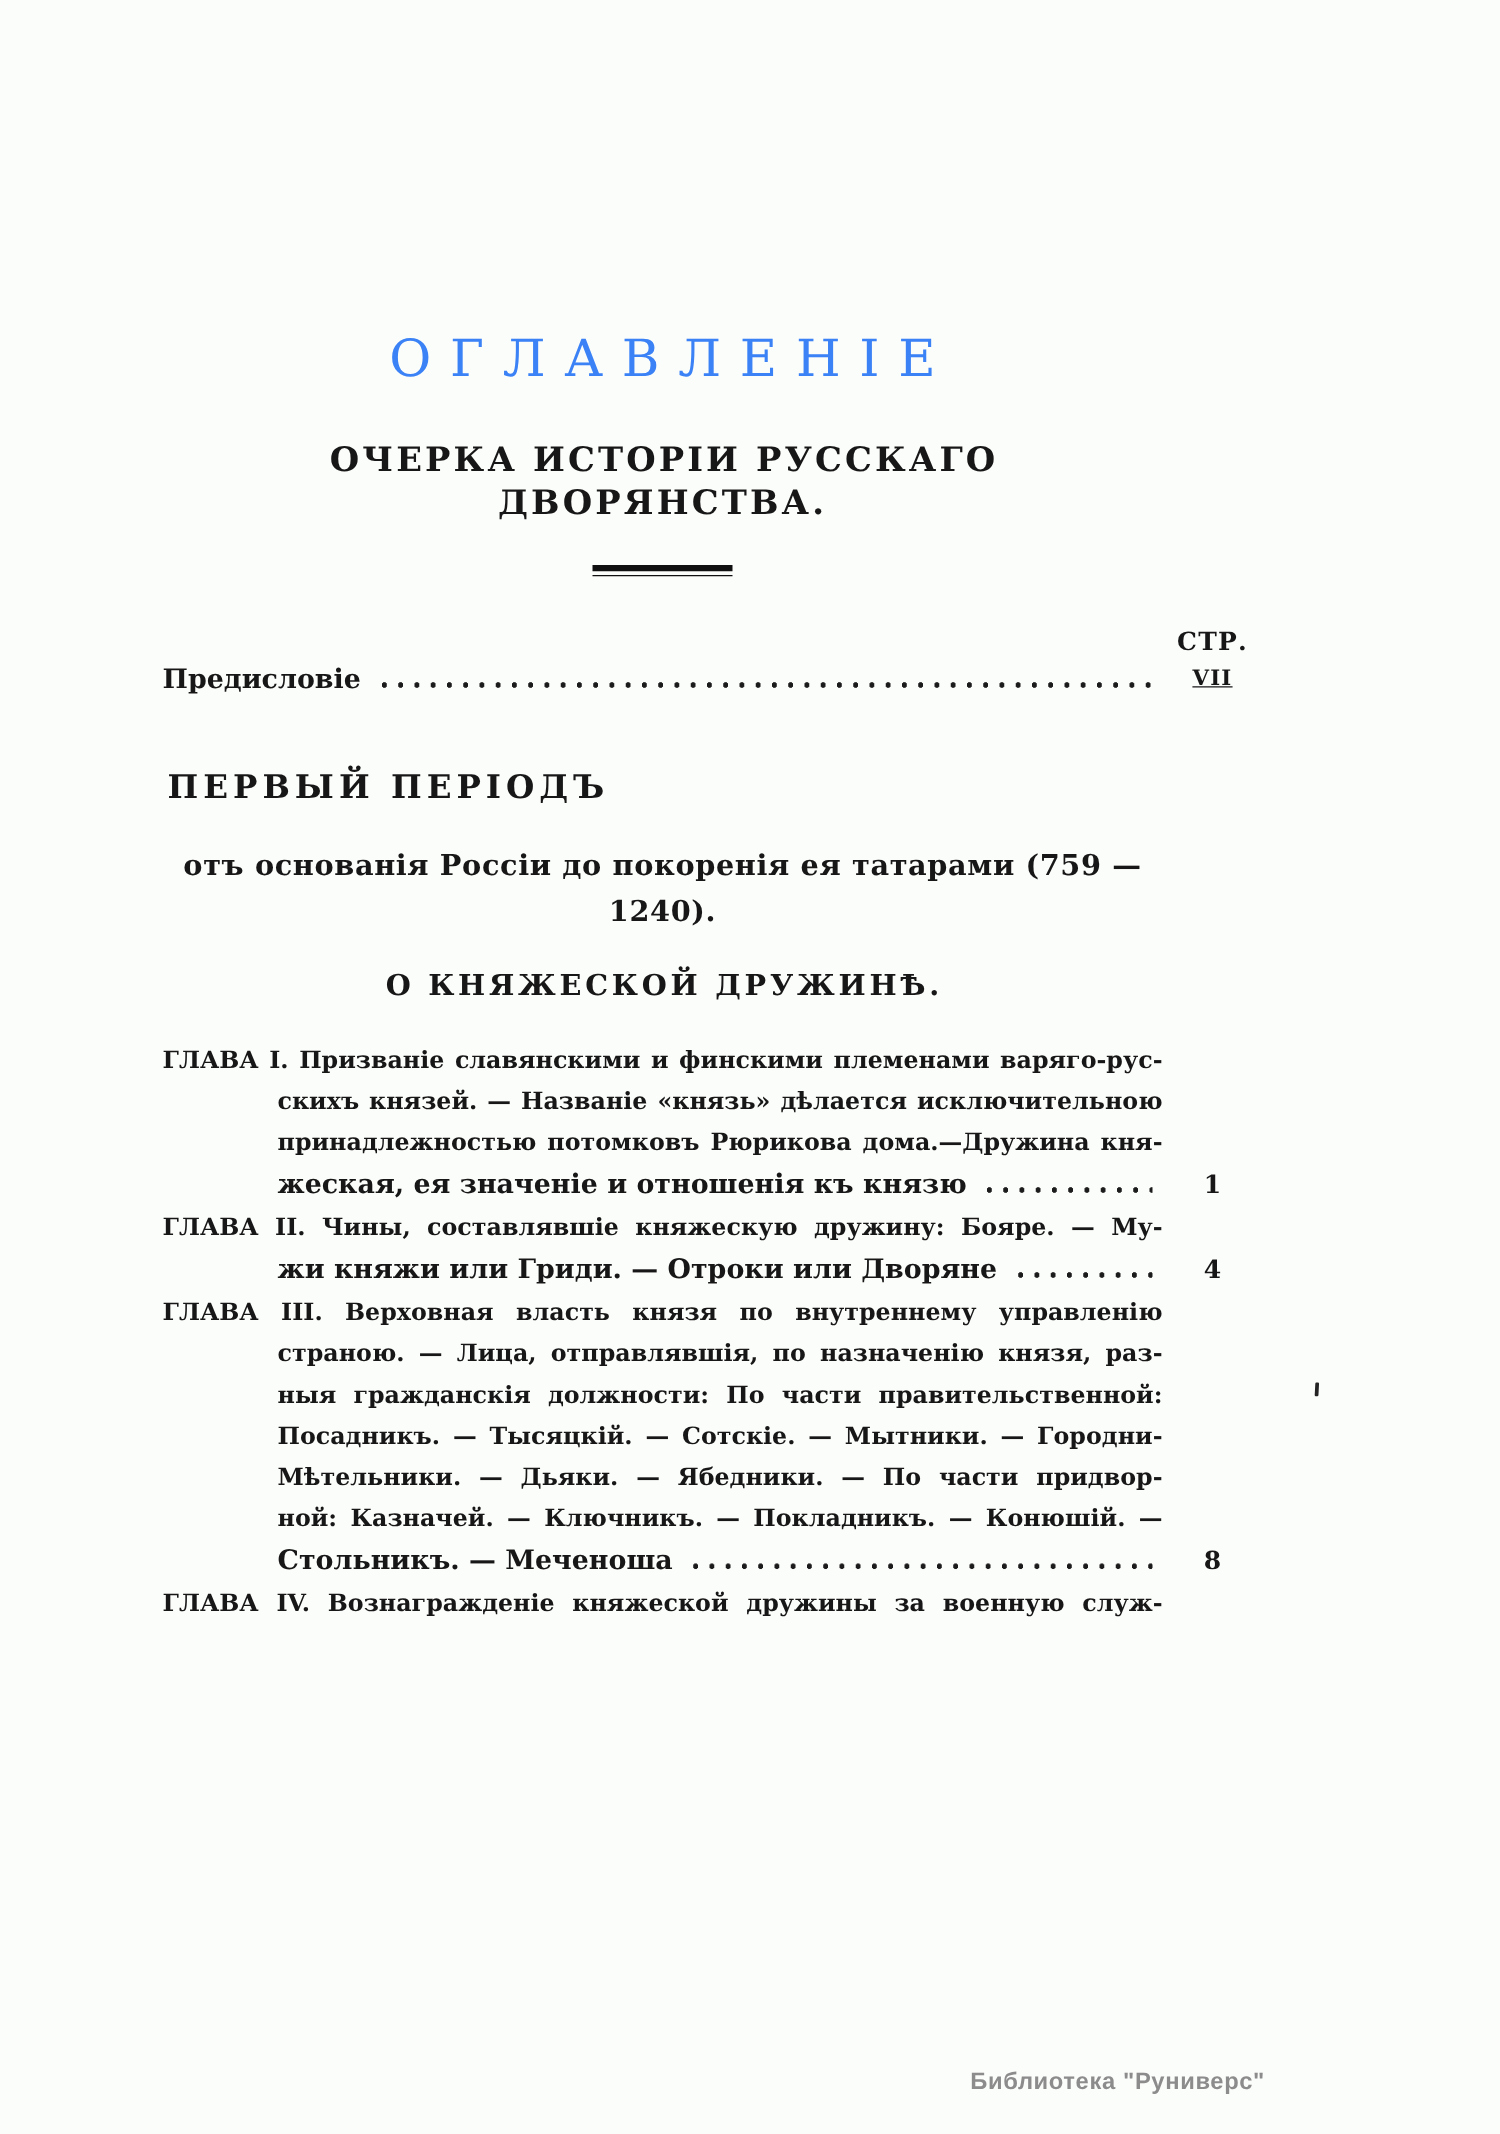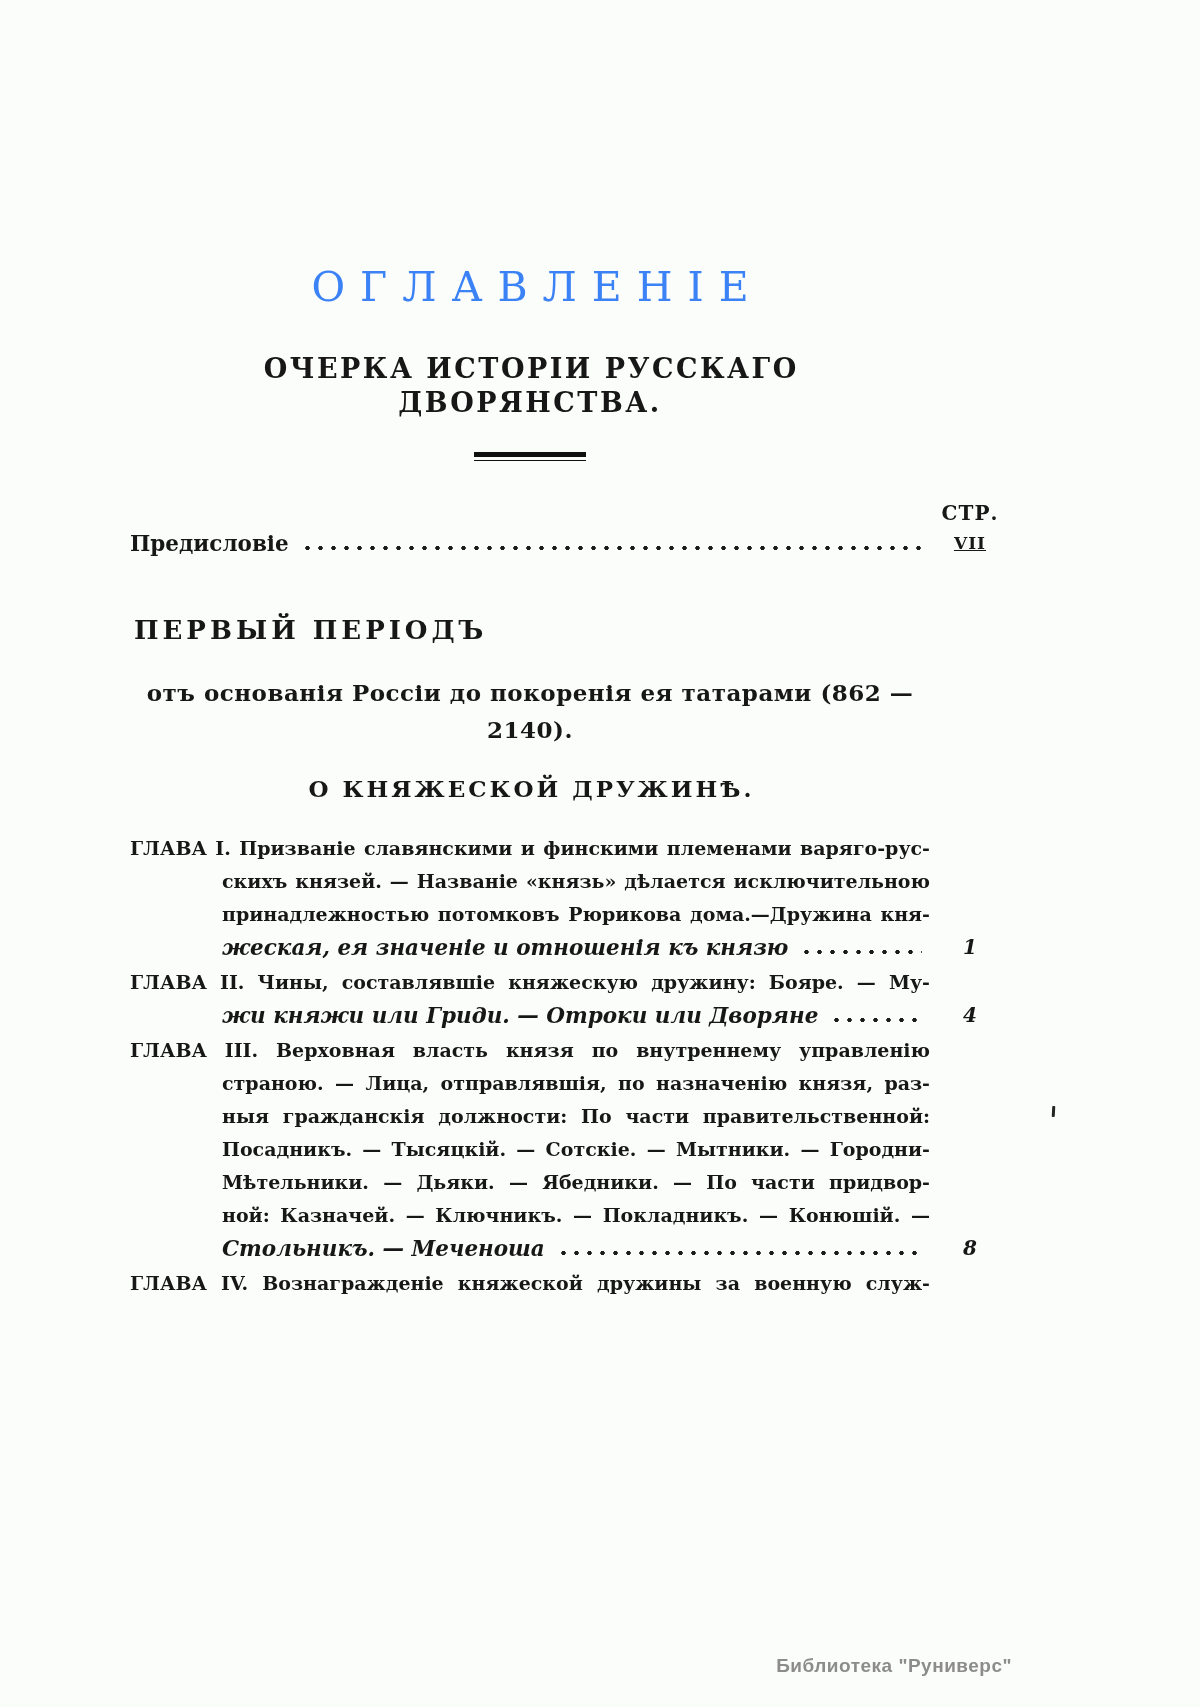--- a/index.html
+++ b/index.html
@@ -41,21 +41,21 @@
   }
   .pg-head {
     width:84px; text-align:center;
     font-size:20px; font-weight:bold; letter-spacing:1px;
   }
   .lastln {
     display:flex; align-items:center;
     width:882px; box-sizing:border-box;
     font-size:21.5px; font-weight:bold; line-height:33px;
   }
-  .lastln.indent { padding-left:92px;font-style:italic; }
+  .lastln.indent { padding-left:92px; }
   .leader {
     flex:1; align-self:flex-end;
     height:6px; margin:0 6px 9px 12px;
     background-image:radial-gradient(circle, #1b1b1b 2px, rgba(0,0,0,0) 2.3px);
     background-size:13px 6px;
     background-repeat:repeat-x;
     background-position:0 50%;
   }
   .pg { width:84px; text-align:center; font-size:20px; font-weight:bold; flex:none; }
   .pg.roman { font-size:17px; letter-spacing:1px;text-decoration:underline; }
@@ -115,21 +115,21 @@
   </div>
 
   <div class="lastln preface">
     <span>Предисловіе</span>
     <span class="leader"></span>
     <span class="pg roman">VII</span>
   </div>
 
   <div class="head-col">
     <div class="period-heading">ПЕРВЫЙ ПЕРІОДЪ</div>
-    <div class="period-range">отъ основанія Россіи до покоренія ея татарами (862 — 2140).</div>
+    <div class="period-range">отъ основанія Россіи до покоренія ея татарами (759 — 1240).</div>
     <div class="section-heading">О КНЯЖЕСКОЙ ДРУЖИНѢ.</div>
   </div>
 
   <div class="entries">
 
     <div class="entry">
       <div class="ln">ГЛАВА I. Призваніе славянскими и финскими племенами варяго-рус-</div>
       <div class="ln cont">скихъ князей. — Названіе «князь» дѣлается исключительною</div>
       <div class="ln cont">принадлежностью потомковъ Рюрикова дома.—Дружина кня-</div>
       <div class="lastln indent">

